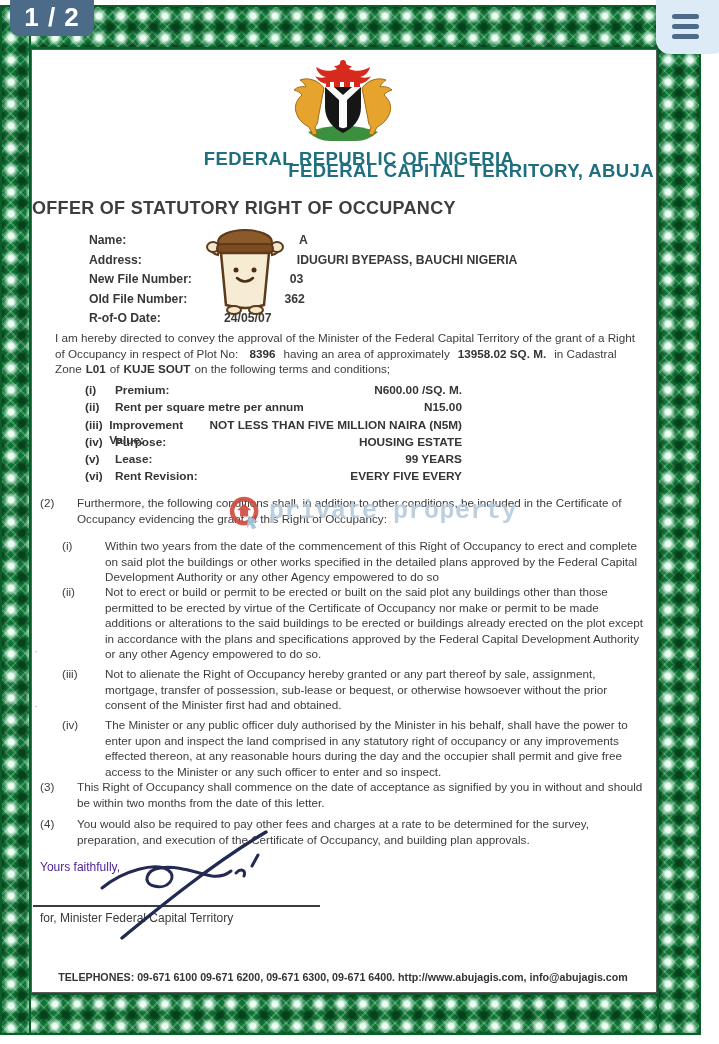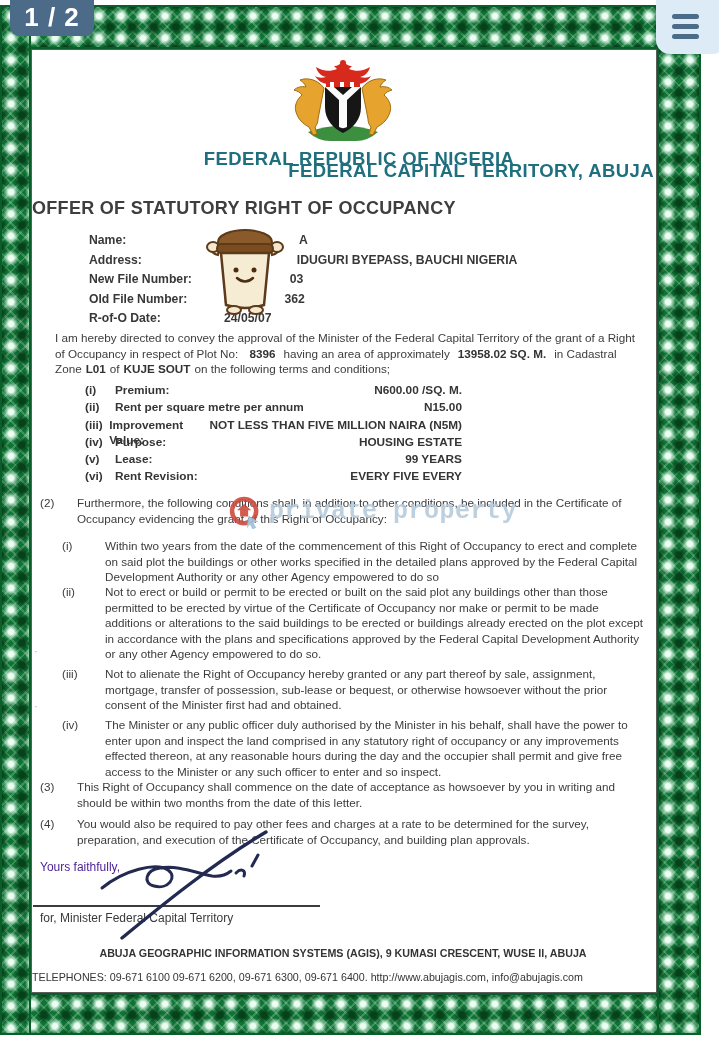--- a/index.html
+++ b/index.html
@@ -74,21 +74,21 @@
   .cnum{width:43px;flex:none;}
   .ctext{width:543px;}
   .c1{top:488px;}.c2{top:534px;}.c3{top:616px;}.c4{top:667px;}
 
   .closing{left:8px;top:810px;font-size:12px;color:#4c1d95;}
   .sigline{left:1px;top:855px;width:287px;border-top:2px solid #3c3c3c;height:0;}
   .signatory{left:8px;top:861px;font-size:12px;color:#3a3a3a;}
   .sig-svg{left:62px;top:776px;width:190px;height:115px;z-index:9;}
 
   .footer1{left:0;top:896px;width:622px;text-align:center;font-size:10.7px;font-weight:bold;color:#343434;}
-  .footer2{left:0;top:920px;width:622px;text-align:left;font-size:10.7px;font-weight:normal;color:#343434;}
+  .footer2{left:0;top:920px;width:622px;text-align:center;font-size:10.7px;font-weight:bold;color:#343434;}
 
   
   .sticker{left:172px;top:175px;width:82px;height:90px;z-index:8;}
 
   
   .watermark{left:196px;top:445px;z-index:7;display:flex;align-items:center;gap:7px;opacity:.9;font-family:Liberation Mono, monospace;}
   .wm-logo{width:34px;height:34px;flex:none;}
   .wm-text{font-size:25px;font-weight:600;color:var(--watermark-blue,#b6cbdc);letter-spacing:.5px;}
 
   .pmark{position:absolute;color:#7d7d7d;opacity:.65;font-size:11px;z-index:7;}
@@ -247,36 +247,35 @@
     <span class="cnum">(iii)</span>
     <span class="ctext">Not to alienate the Right of Occupancy hereby granted or any part thereof by sale, assignment, mortgage, transfer of possession, sub-lease or bequest, or otherwise howsoever without the prior consent of the Minister first had and obtained.</span>
   </div>
   <div class="abs cond c4">
     <span class="cnum">(iv)</span>
     <span class="ctext">The Minister or any public officer duly authorised by the Minister in his behalf, shall have the power to enter upon and inspect the land comprised in any statutory right of occupancy or any improvements effected thereon, at any reasonable hours during the day and the occupier shall permit and give free access to the Minister or any such officer to enter and so inspect.</span>
   </div>
 
   <div class="abs numpara p3">
     <span class="pnum">(3)</span>
-    <span class="ptext">This Right of Occupancy shall commence on the date of acceptance as howsoever by you in writing and should be within two months from the date of this letter.</span>
+    <span class="ptext">This Right of Occupancy shall commence on the date of acceptance as signified by you in without and should be within two months from the date of this letter.</span>
   </div>
   <div class="abs numpara p4">
     <span class="pnum">(4)</span>
     <span class="ptext">You would also be required to pay other fees and charges at a rate to be determined for the survey, preparation, and execution of the Certificate of Occupancy, and building plan approvals.</span>
   </div>
 
   <div class="abs closing">Yours faithfully,</div>
 
   <svg class="abs sig-svg" viewBox="0 0 190 115">
     <g fill="none" stroke="#232a52" stroke-linecap="round">
       <path d="M28 112 C 62 84 118 38 172 6" stroke-width="3.4"></path>
       <path d="M8 62 C 30 44 62 36 74 44 C 84 51 74 64 60 60 C 48 57 52 44 66 42 C 84 39 102 47 118 50 C 126 51 132 49 137 45" stroke-width="3"></path>
       <path d="M142 47 C 147 42 152 44 150 50" stroke-width="3"></path>
       <path d="M158 40 L 164 29" stroke-width="3"></path>
     </g>
   </svg>
 
   <div class="abs sigline"></div>
   <div class="abs signatory">for, Minister Federal Capital Territory</div>
 
-  <div class="abs footer1">ABUJA GEOGRAPHIC INFORMATION SYSTEMS (AGIS), 9 KUMASI CRESCENT, WUSE II, ABUJA</div>
   <div class="abs footer2">TELEPHONES: 09-671 6100 09-671 6200, 09-671 6300, 09-671 6400. http://www.abujagis.com, info@abujagis.com</div>
 </div>
 
 </body></html>

